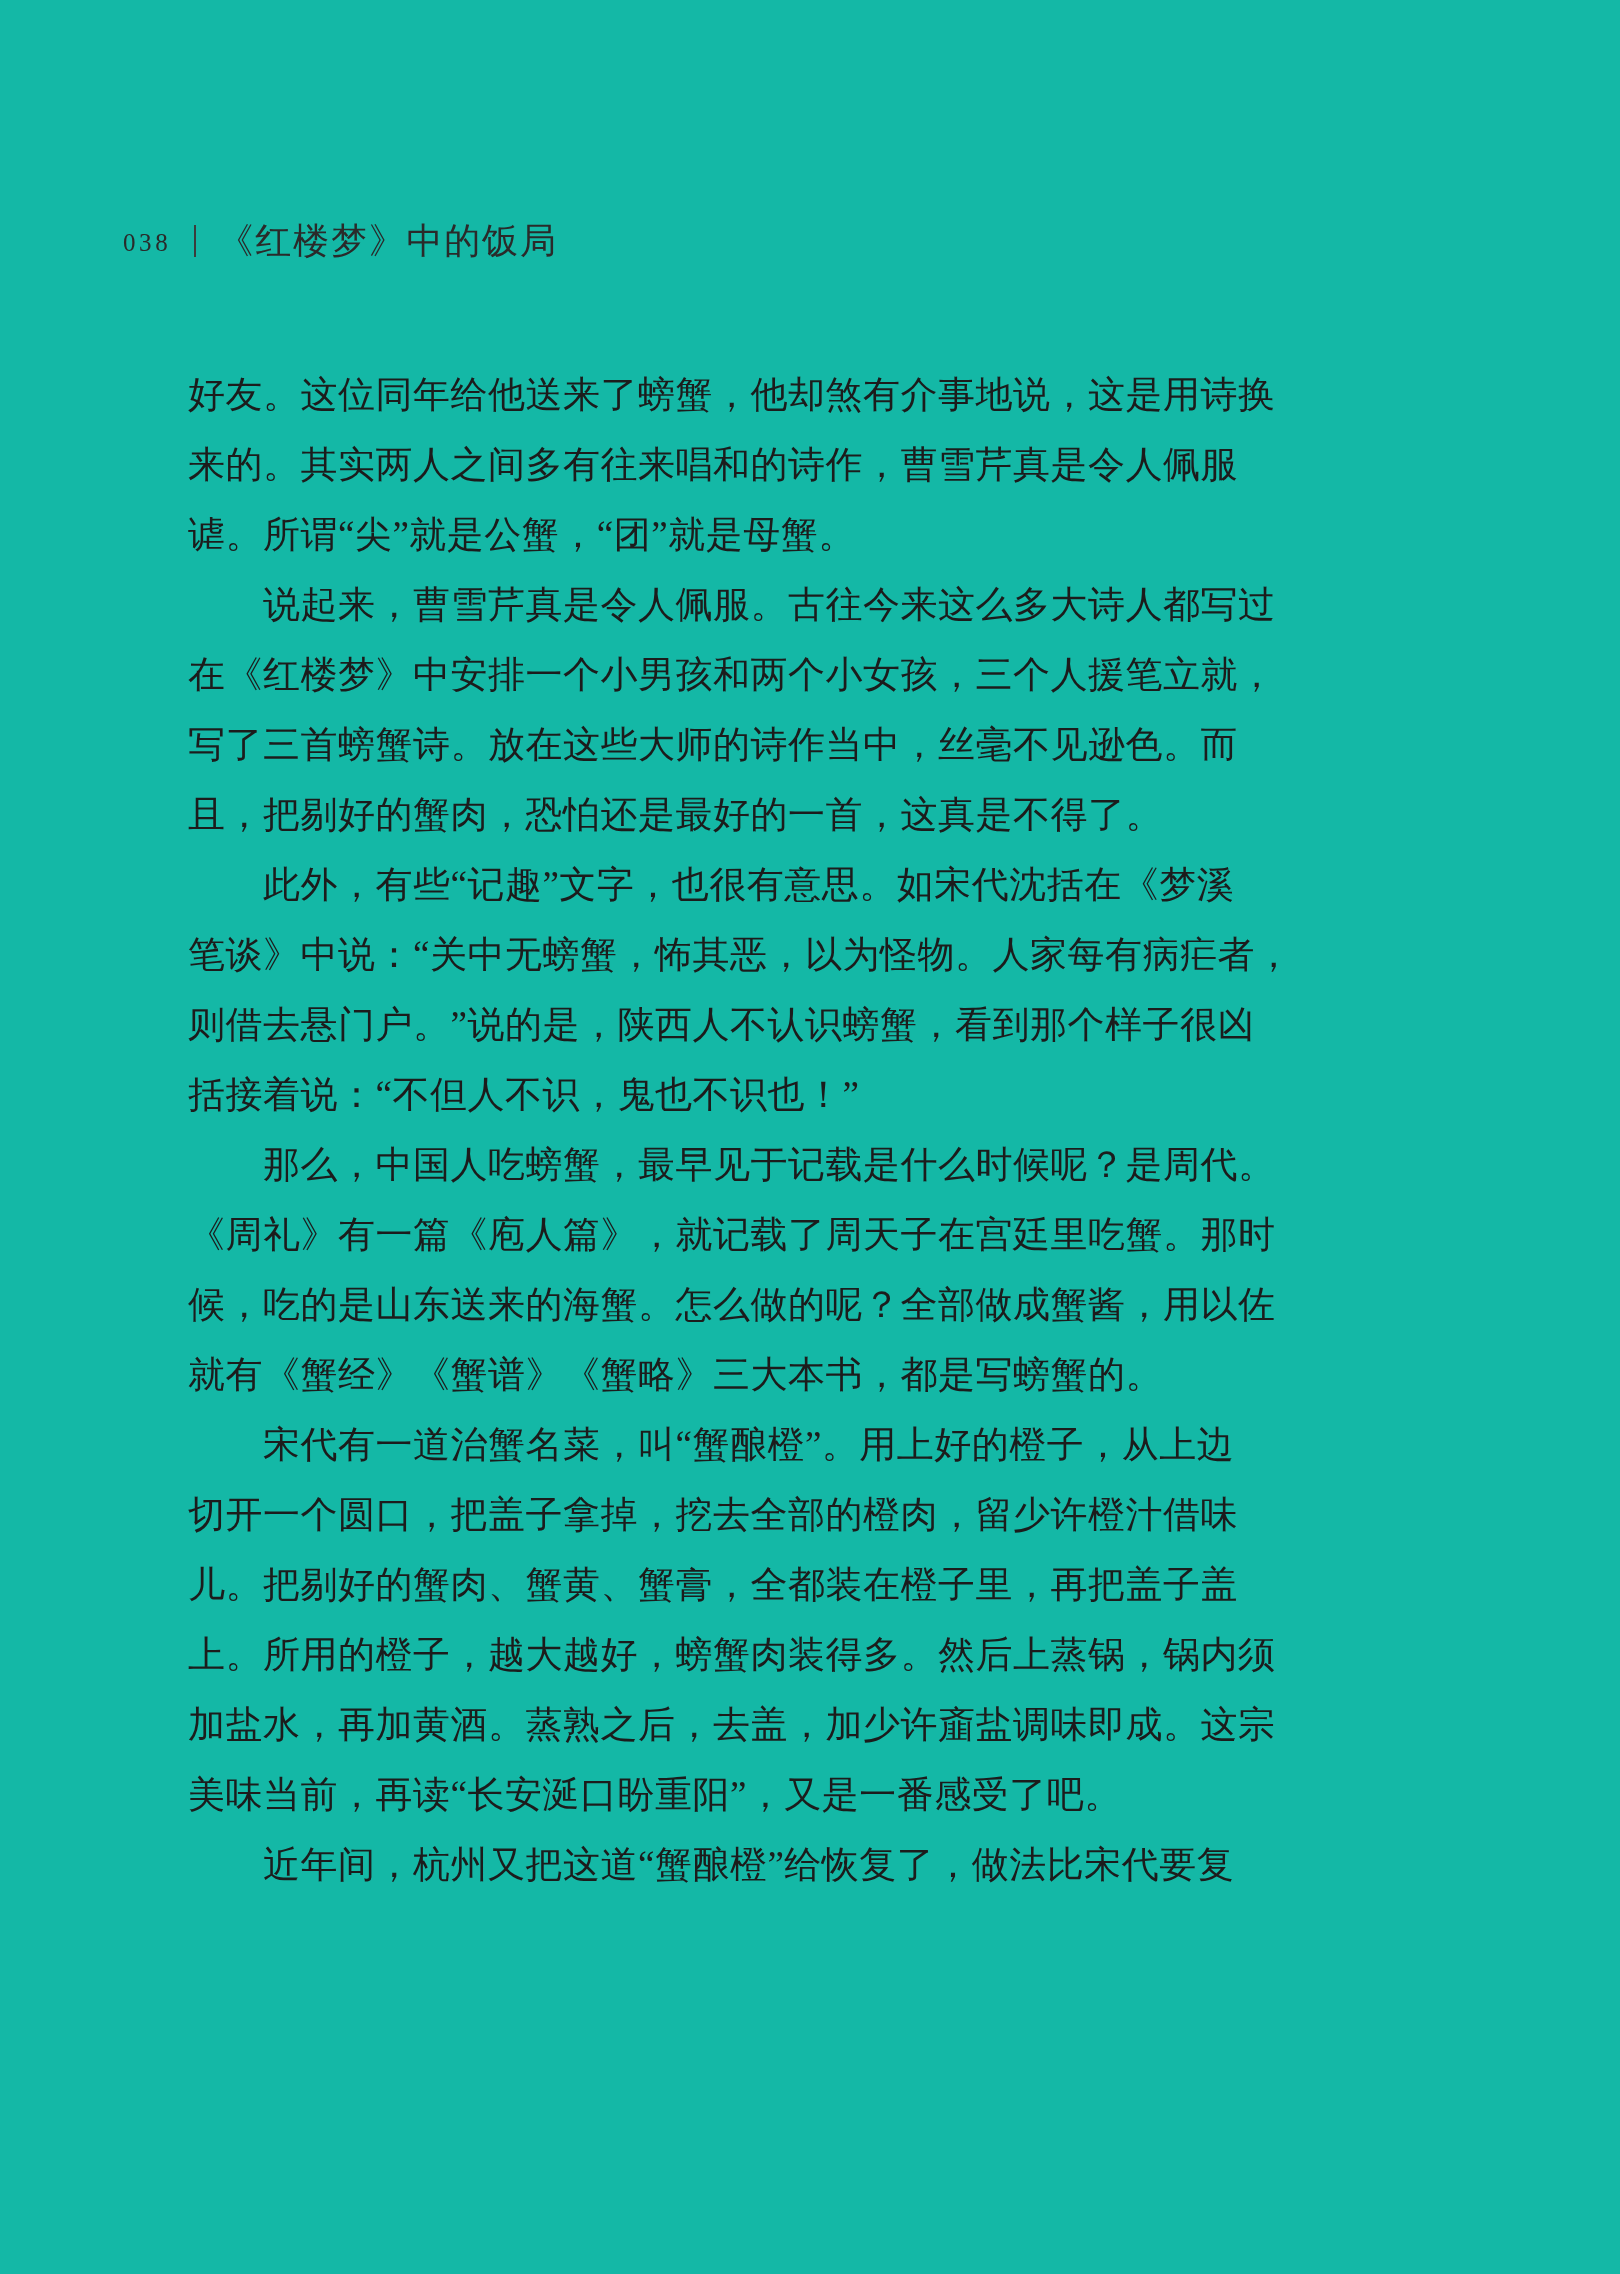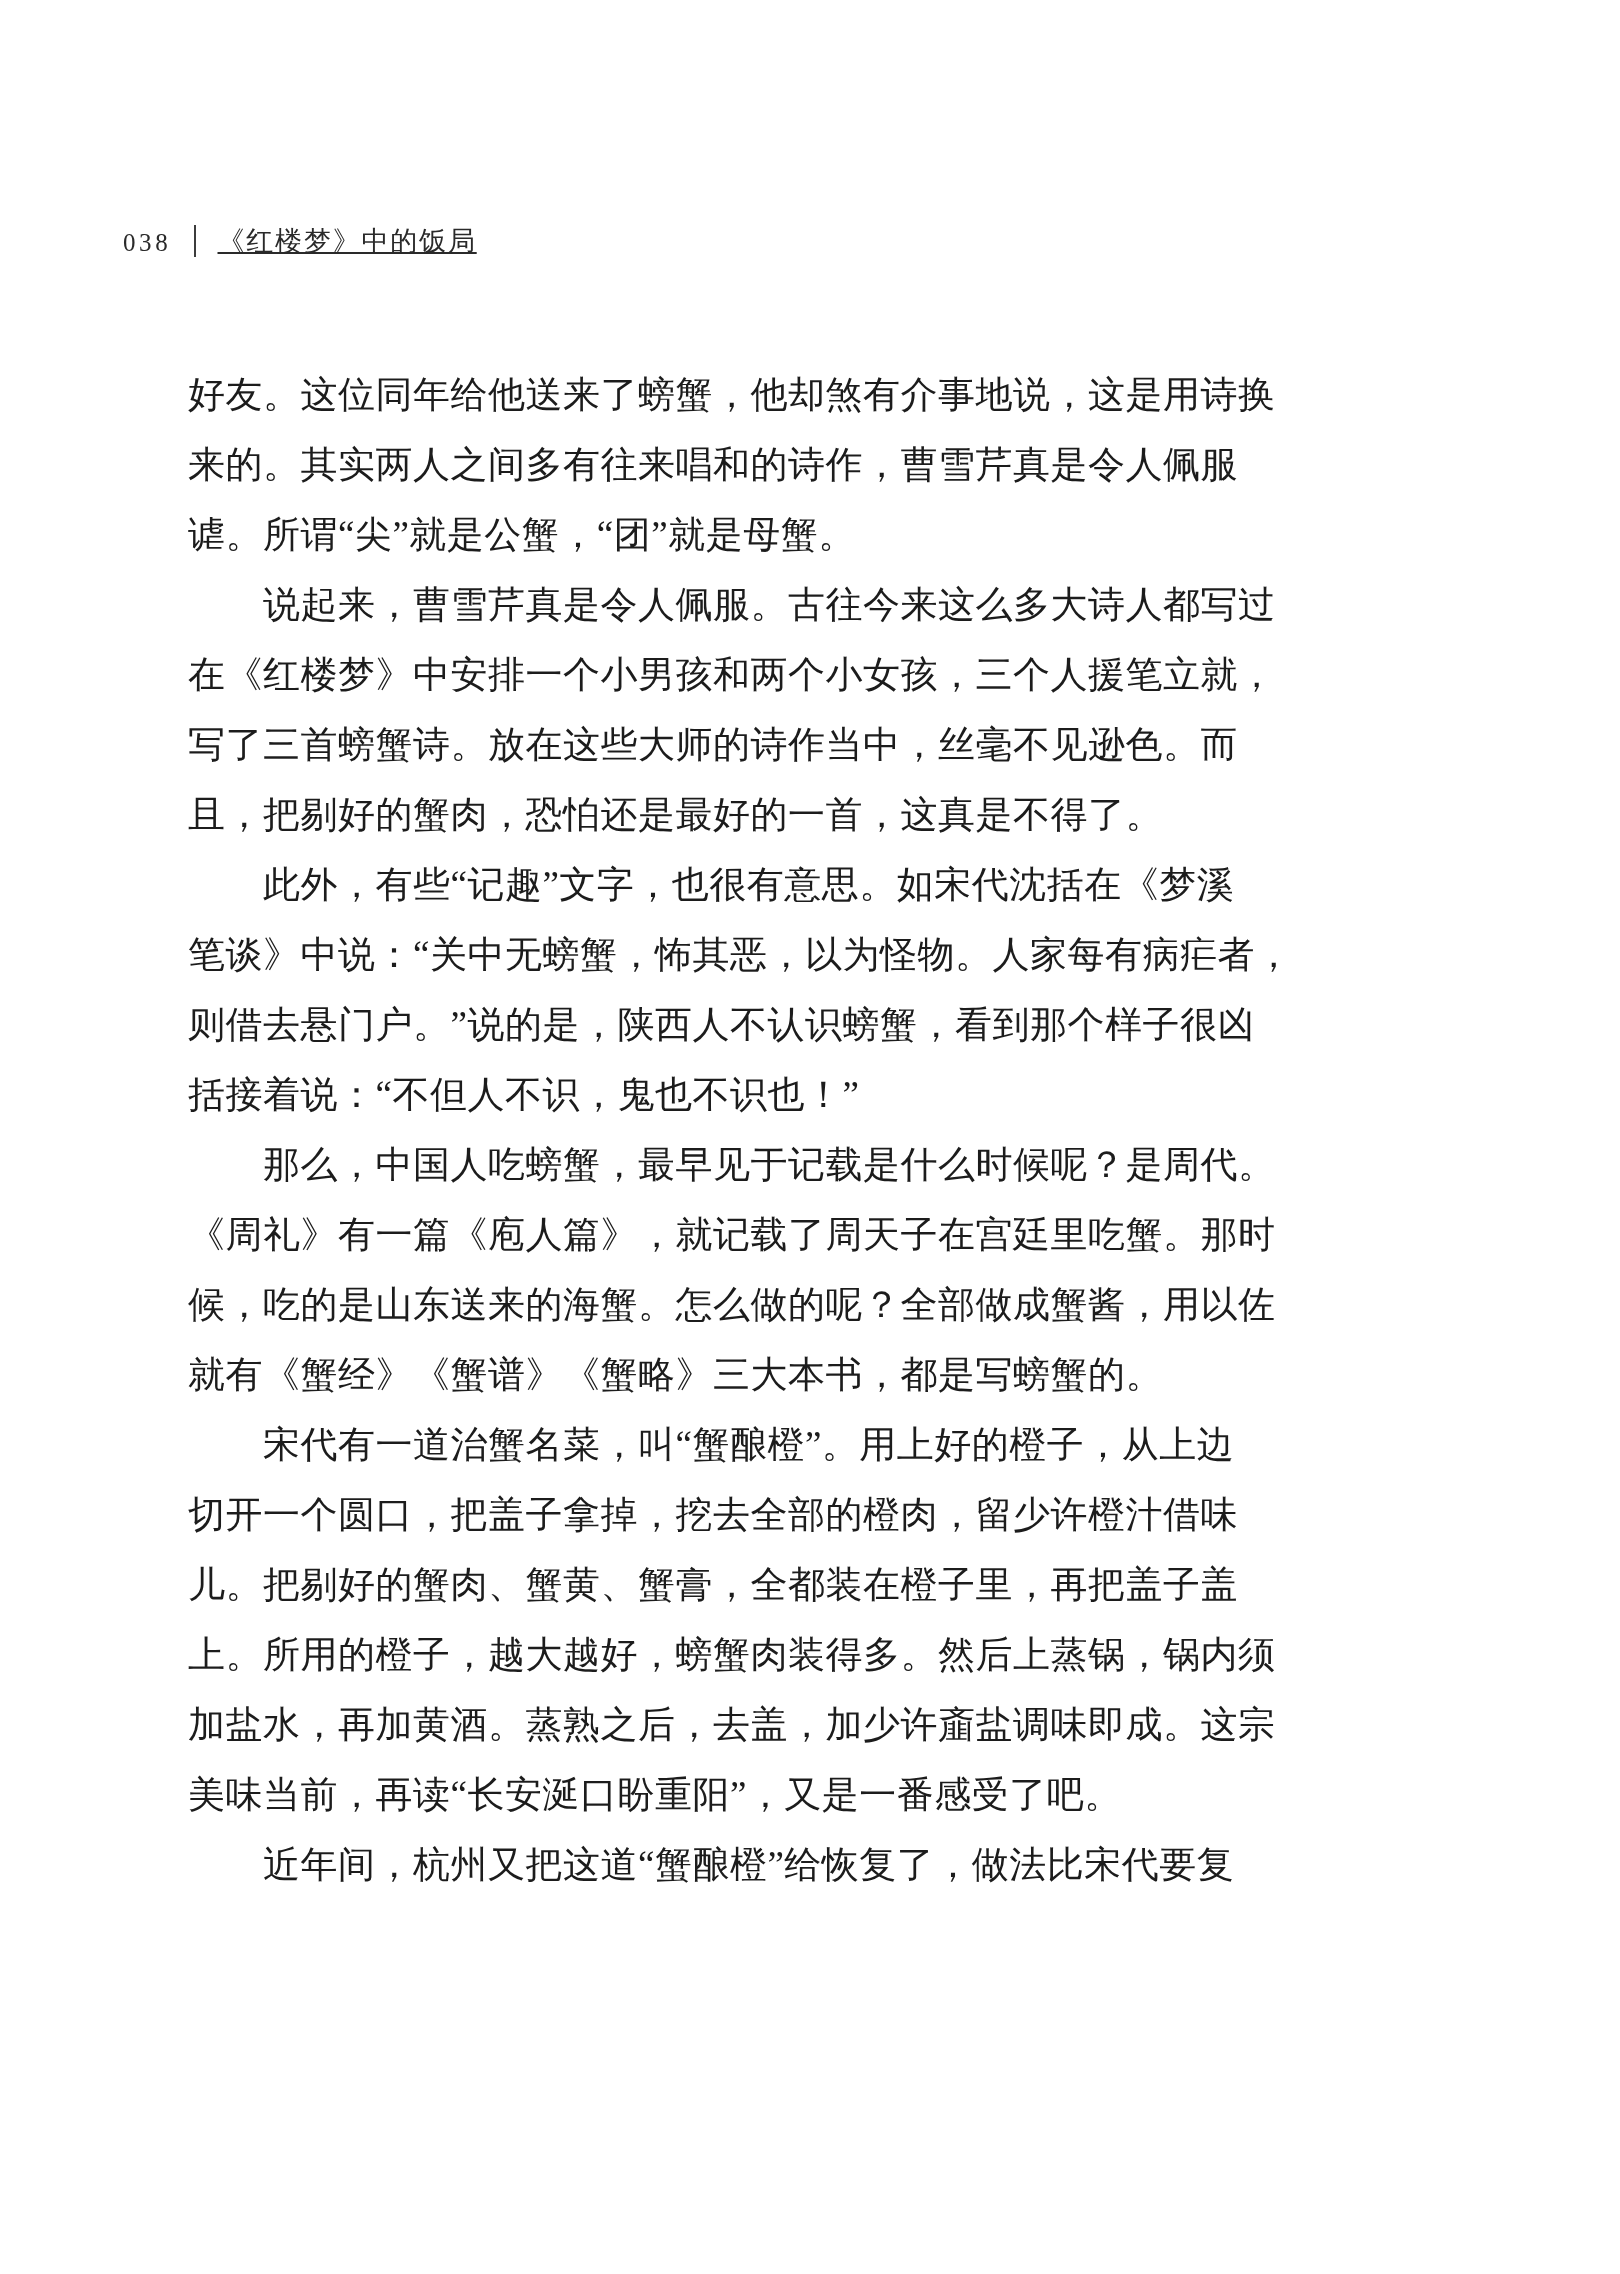--- a/index.html
+++ b/index.html
@@ -5,21 +5,21 @@
   html, body {
     margin: 0;
     padding: 0;
     background: #e8e8e8;
   }
   .page {
     position: relative;
     width: 1621px;
     height: 2274px;
     margin: 0 auto;
-    background: #ffffff;
+    background: #14b8a6;
     overflow: hidden;
     font-family: "Liberation Serif", "DejaVu Serif", serif;
   }
   .running-head {
     position: absolute;
     top: 223px;
     left: 123px;
     height: 36px;
     display: flex;
     align-items: center;
@@ -33,26 +33,25 @@
     padding-top: 3.6px;
   }
   .head-divider {
     width: 1.8px;
     height: 32px;
     background: #3c3c3c;
     margin-left: 23px;
     margin-right: 21.4px;
   }
   .book-title {
-    font-size: 27px;
+    font-size: 36px;
     letter-spacing: 1.8px;
     color: #2a2a2a;
     line-height: 1;
     white-space: nowrap;
-    text-decoration: underline;
   }
   .text-block {
     position: absolute;
     left: 188px;
     top: 360px;
     width: 1123px;
     color: #1c1c1c;
     font-size: 37px;
     line-height: 70px;
     letter-spacing: 0.5px;

